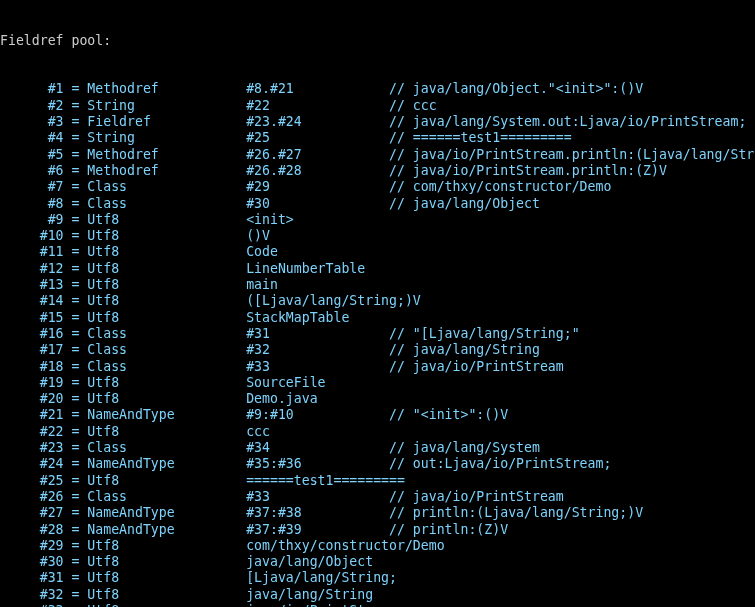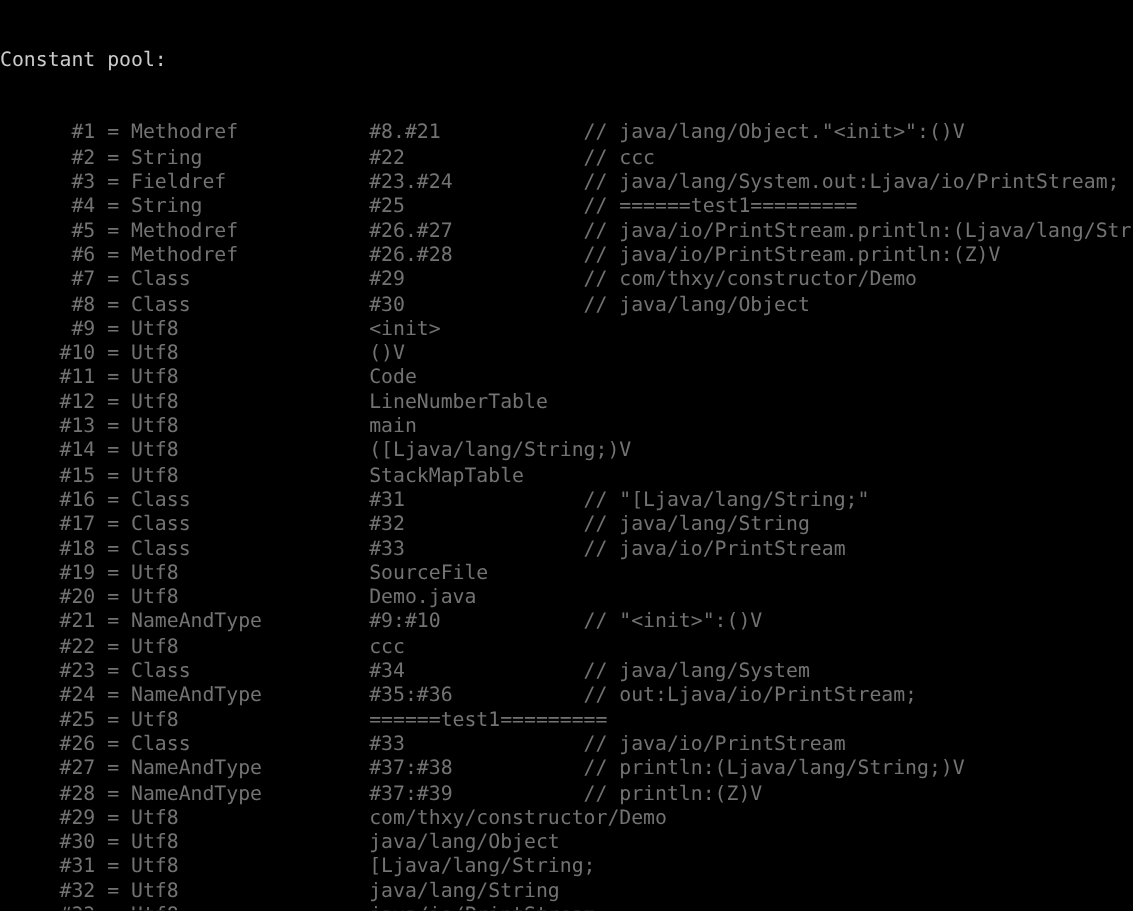--- a/index.html
+++ b/index.html
@@ -26,25 +26,25 @@
     overflow: hidden;
     position: relative;
     box-sizing: border-box;
     padding: 0;
   }
   .term-line {
     white-space: pre;
     height: 16.3px;
     line-height: 16.3px;
     font-family: "DejaVu Sans Mono", "Liberation Mono", monospace;
-    color: #737373;
+    color: #7dd3fc;
   }
   .term-line.heading {
     color: #cccccc;
   }
 </style>
 </head>
 <body>
 
 <div id="terminal">
-  <div class="term-line heading">Constant pool:</div>
+  <div class="term-line heading">Fieldref pool:</div>
   <div id="entry-lines"><div class="term-line">      #1 = Methodref           #8.#21            // java/lang/Object."&lt;init&gt;":()V</div><div class="term-line">      #2 = String              #22               // ccc</div><div class="term-line">      #3 = Fieldref            #23.#24           // java/lang/System.out:Ljava/io/PrintStream;</div><div class="term-line">      #4 = String              #25               // ======test1=========</div><div class="term-line">      #5 = Methodref           #26.#27           // java/io/PrintStream.println:(Ljava/lang/String;)V</div><div class="term-line">      #6 = Methodref           #26.#28           // java/io/PrintStream.println:(Z)V</div><div class="term-line">      #7 = Class               #29               // com/thxy/constructor/Demo</div><div class="term-line">      #8 = Class               #30               // java/lang/Object</div><div class="term-line">      #9 = Utf8                &lt;init&gt;</div><div class="term-line">     #10 = Utf8                ()V</div><div class="term-line">     #11 = Utf8                Code</div><div class="term-line">     #12 = Utf8                LineNumberTable</div><div class="term-line">     #13 = Utf8                main</div><div class="term-line">     #14 = Utf8                ([Ljava/lang/String;)V</div><div class="term-line">     #15 = Utf8                StackMapTable</div><div class="term-line">     #16 = Class               #31               // "[Ljava/lang/String;"</div><div class="term-line">     #17 = Class               #32               // java/lang/String</div><div class="term-line">     #18 = Class               #33               // java/io/PrintStream</div><div class="term-line">     #19 = Utf8                SourceFile</div><div class="term-line">     #20 = Utf8                Demo.java</div><div class="term-line">     #21 = NameAndType         #9:#10            // "&lt;init&gt;":()V</div><div class="term-line">     #22 = Utf8                ccc</div><div class="term-line">     #23 = Class               #34               // java/lang/System</div><div class="term-line">     #24 = NameAndType         #35:#36           // out:Ljava/io/PrintStream;</div><div class="term-line">     #25 = Utf8                ======test1=========</div><div class="term-line">     #26 = Class               #33               // java/io/PrintStream</div><div class="term-line">     #27 = NameAndType         #37:#38           // println:(Ljava/lang/String;)V</div><div class="term-line">     #28 = NameAndType         #37:#39           // println:(Z)V</div><div class="term-line">     #29 = Utf8                com/thxy/constructor/Demo</div><div class="term-line">     #30 = Utf8                java/lang/Object</div><div class="term-line">     #31 = Utf8                [Ljava/lang/String;</div><div class="term-line">     #32 = Utf8                java/lang/String</div><div class="term-line">     #33 = Utf8                java/io/PrintStream</div></div>
 </div>
 
 </body></html>

